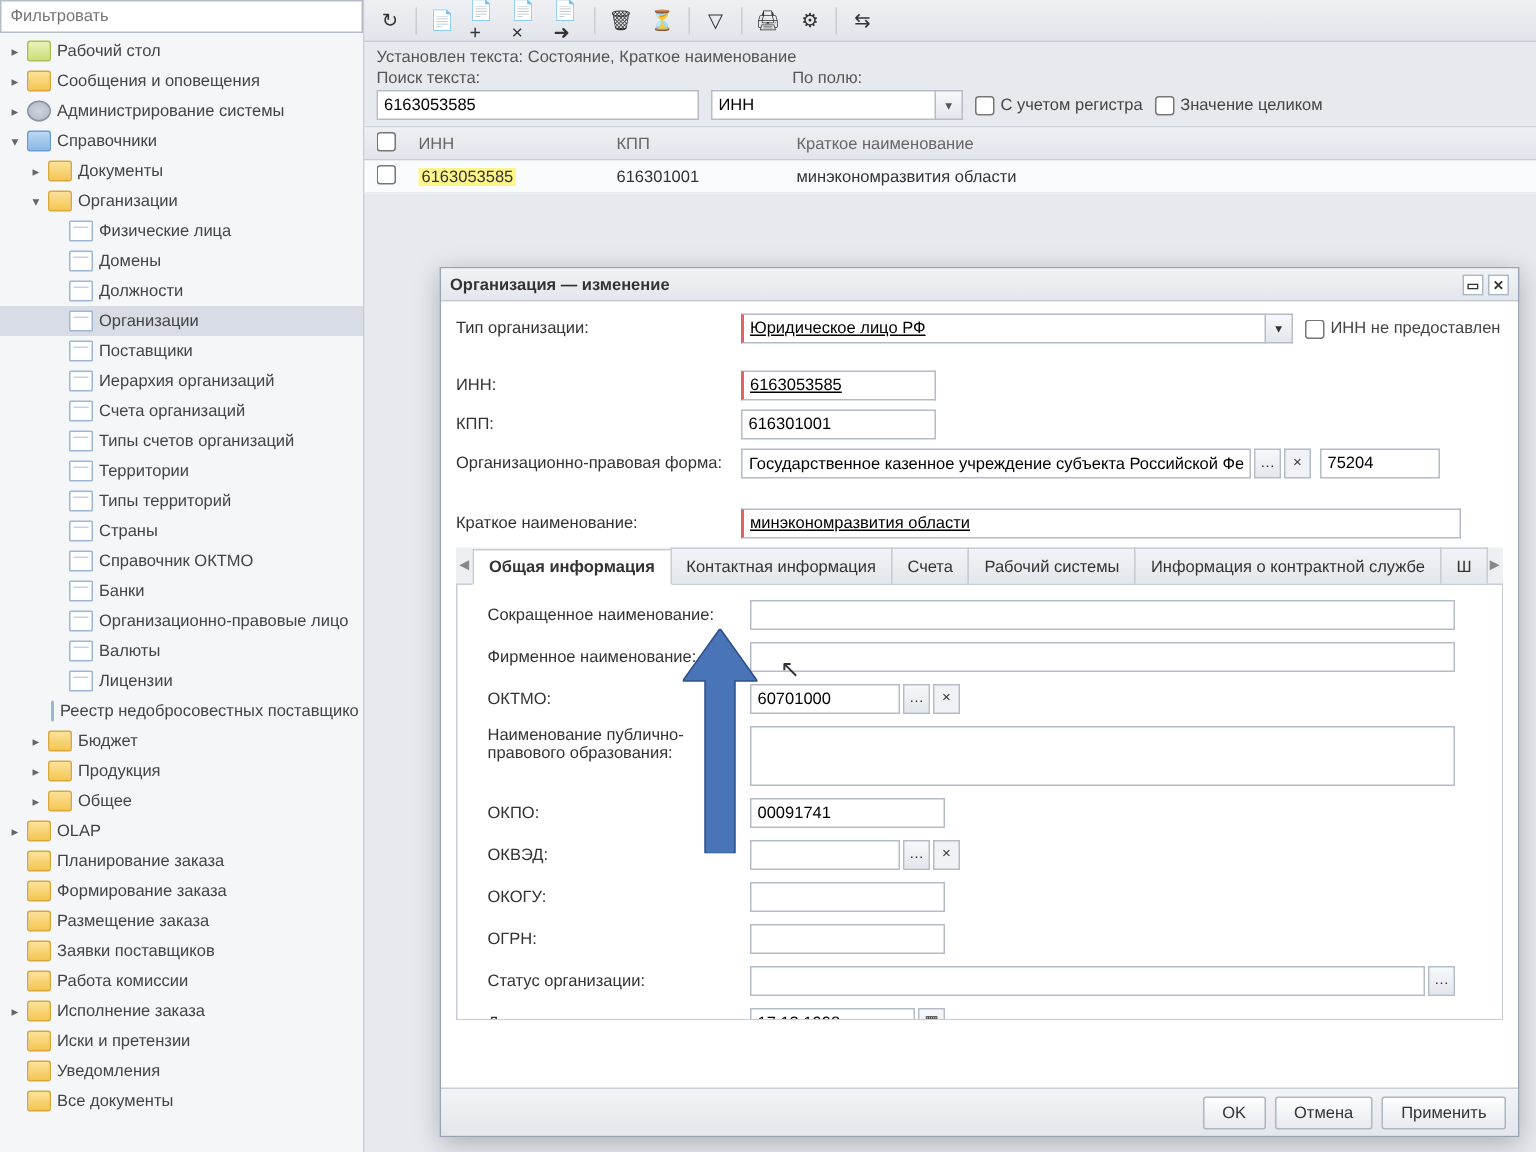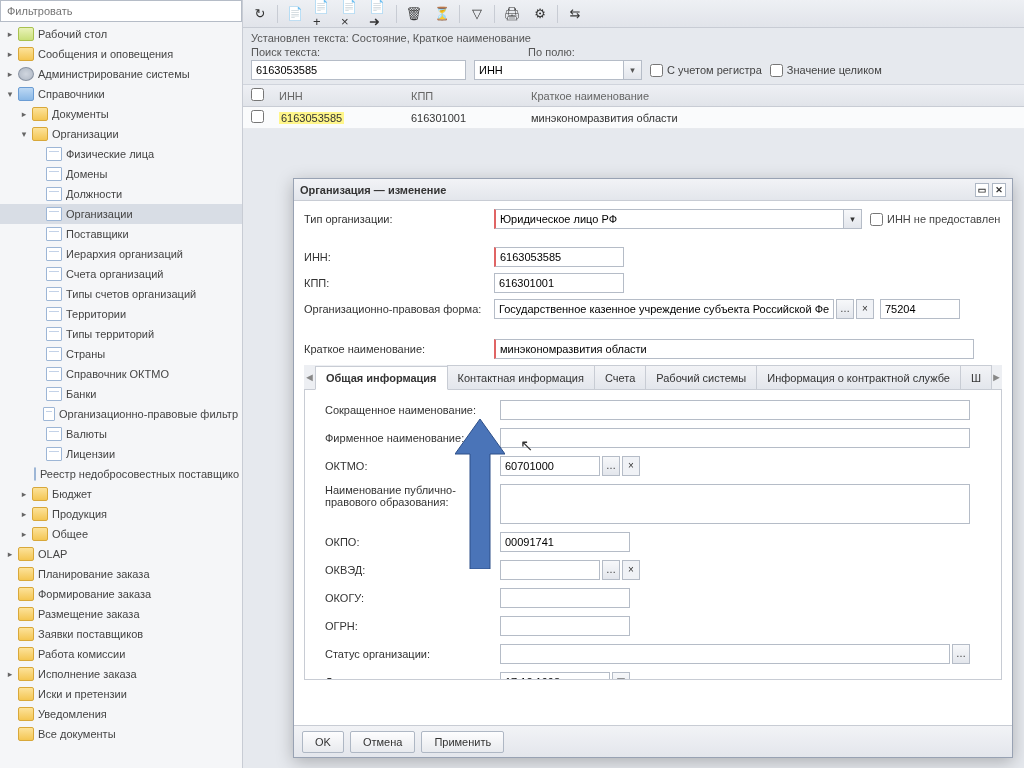--- a/index.html
+++ b/index.html
@@ -45,35 +45,35 @@
 
 
 .dialog { position: absolute; left: 293px; top: 178px; width: 720px; height: 580px; background: #fff; border: 1px solid #98a2b3; box-shadow: 0 4px 16px rgba(0,0,0,.25); display: flex; flex-direction: column; }
 .dlg-title { height: 22px; background: linear-gradient(#f2f3f6,#e3e6ec); border-bottom: 1px solid #c8ccd4; display: flex; align-items: center; padding: 0 6px; font-weight: bold; color: #333; }
 .dlg-title-spacer { flex: 1; }
 .dlg-title-btn { width: 14px; height: 14px; border: 1px solid #aeb7c4; background: #fff; margin-left: 3px; font-size: 9px; text-align: center; line-height: 12px; cursor: pointer; }
 .dlg-body { flex: 1; padding: 8px 10px; overflow: hidden; }
 .form-row { display: flex; align-items: center; margin-bottom: 6px; }
 .form-label { width: 190px; color: #333; }
 .form-input { height: 20px; border: 1px solid #b5bcc7; padding: 0 4px; font-size: 11px; background: #fff; }
-.form-input.req { border-left: 2px solid #e06464; }
+.form-input.req { border-left: 2px solid #e06464; text-decoration: underline; }
 .combo { display: flex; }
 .combo .trigger { width: 18px; border: 1px solid #b5bcc7; border-left: none; background: linear-gradient(#f7f8fa,#e3e6ec); text-align: center; font-size: 9px; line-height: 18px; cursor: pointer; }
 .lookup-btn { width: 18px; height: 20px; border: 1px solid #b5bcc7; background: linear-gradient(#f7f8fa,#e3e6ec); margin-left: 2px; font-size: 10px; cursor: pointer; text-align: center; line-height: 18px; }
 .clear-btn { width: 18px; height: 20px; border: 1px solid #b5bcc7; background: #f0f2f6; margin-left: 2px; font-size: 10px; cursor: pointer; text-align: center; line-height: 18px; }
 
 .tabstrip { display: flex; align-items: center; border-bottom: 1px solid #c8ccd4; background: #edeff3; margin-top: 6px; }
 .tab-scroll { width: 16px; height: 24px; display: flex; align-items: center; justify-content: center; color: #888; cursor: pointer; }
 .tab { height: 24px; padding: 0 10px; border: 1px solid #c8ccd4; border-bottom: none; background: linear-gradient(#f2f3f6,#e3e6ec); display: flex; align-items: center; cursor: pointer; margin-right: -1px; white-space: nowrap; color: #333; }
 .tab.active { background: #fff; font-weight: bold; border-bottom: 1px solid #fff; position: relative; top: 1px; }
 .tab-content { border: 1px solid #c8ccd4; border-top: none; padding: 10px 8px 10px 20px; height: 290px; overflow-y: auto; background: #fff; }
 .tab-content .form-row { margin-bottom: 8px; }
 .tab-content .form-label { width: 175px; }
 
-.dlg-footer { height: 32px; border-top: 1px solid #c8ccd4; background: linear-gradient(#f2f3f6,#e3e6ec); display: flex; align-items: center; justify-content: flex-start; padding: 0 8px; gap: 6px; }
+.dlg-footer { height: 32px; border-top: 1px solid #c8ccd4; background: linear-gradient(#f2f3f6,#e3e6ec); display: flex; align-items: center; justify-content: flex-end; padding: 0 8px; gap: 6px; }
 .btn { height: 22px; padding: 0 12px; border: 1px solid #aeb7c4; background: linear-gradient(#fdfdfe,#e8eaee); border-radius: 2px; cursor: pointer; font-size: 11px; color: #333; }
 
 
 .big-arrow { position: absolute; left: 455px; top: 419px; width: 50px; height: 150px; pointer-events: none; }
 .cursor-ptr { position: absolute; left: 520px; top: 436px; font-size: 16px; pointer-events: none; }
 </style>
 </head>
 <body>
 
 <div class="sidebar">
@@ -170,21 +170,21 @@
         <span>Справочник ОКТМО</span>
       </div>
       <div class="tree-item indent-2">
         <span class="tree-toggle"></span>
         <span class="tree-icon icon-page"></span>
         <span>Банки</span>
       </div>
       <div class="tree-item indent-2">
         <span class="tree-toggle"></span>
         <span class="tree-icon icon-page"></span>
-        <span>Организационно-правовые фильтр</span>
+        <span>Организационно-правовые лицо</span>
       </div>
       <div class="tree-item indent-2">
         <span class="tree-toggle"></span>
         <span class="tree-icon icon-page"></span>
         <span>Валюты</span>
       </div>
       <div class="tree-item indent-2">
         <span class="tree-toggle"></span>
         <span class="tree-icon icon-page"></span>
         <span>Лицензии</span>

